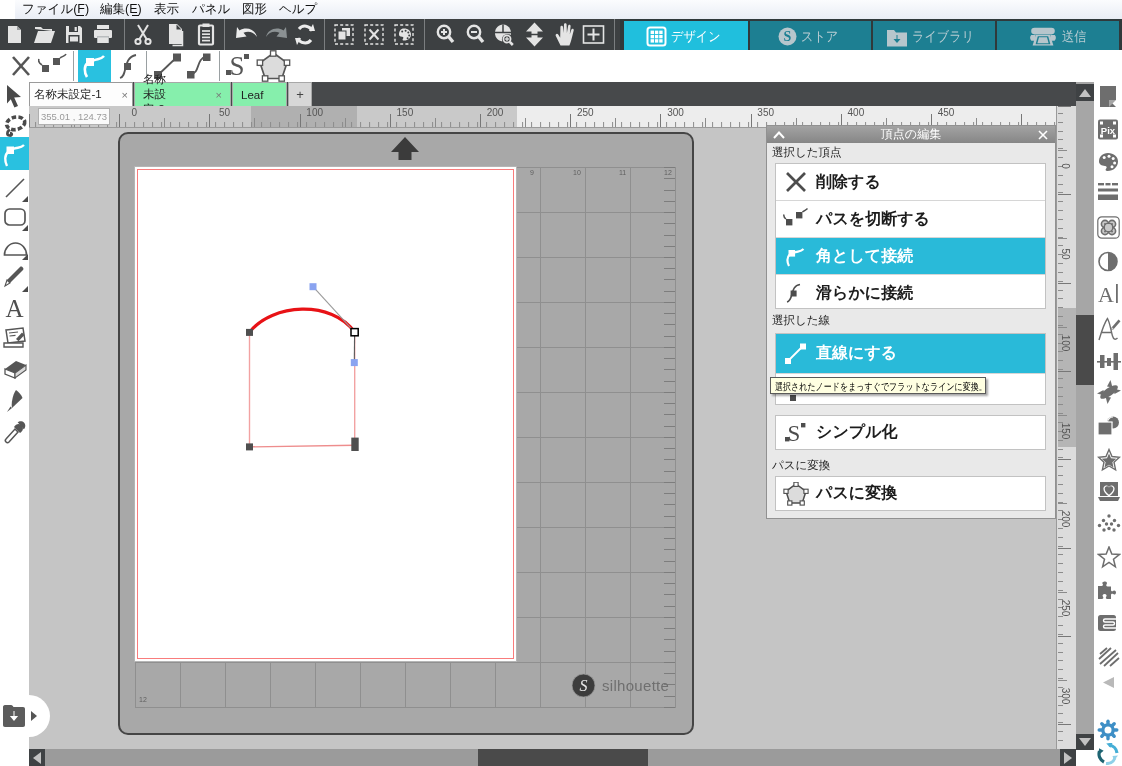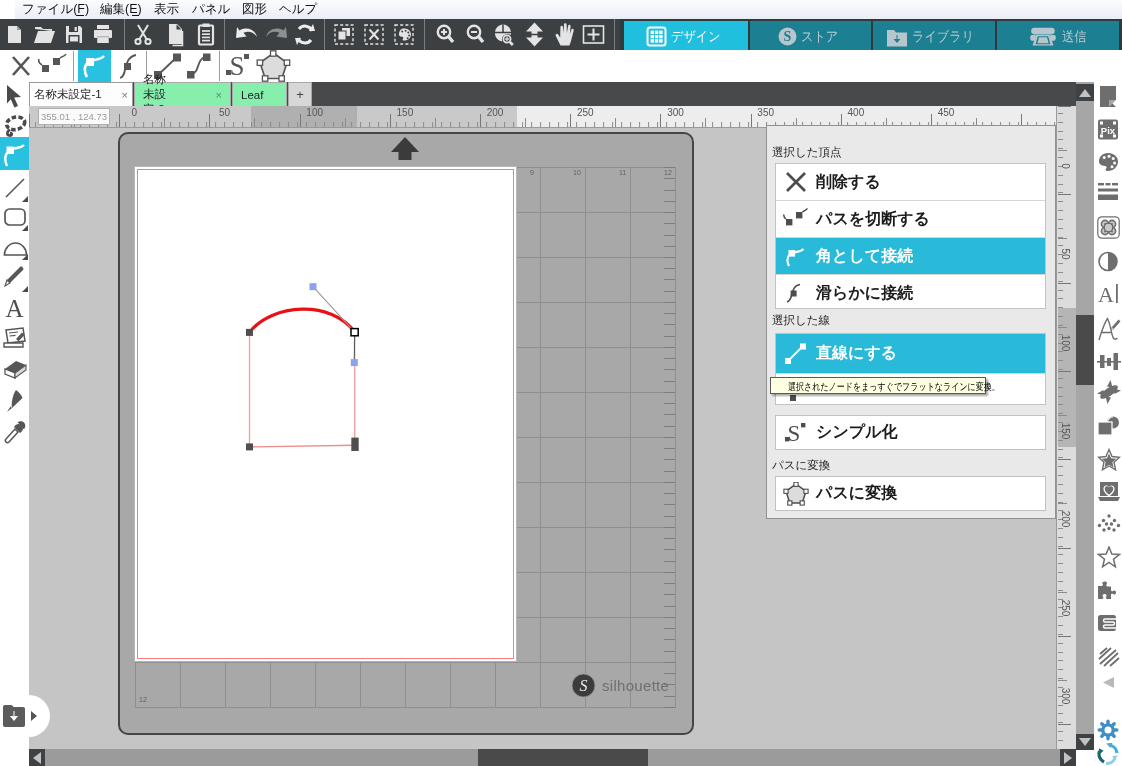--- a/index.html
+++ b/index.html
@@ -92,21 +92,21 @@
     background:linear-gradient(#a3a3a3,#868686);color:#fff;font-size:12px;
     text-align:center;line-height:17px;}
   .psec{position:absolute;left:5px;font-size:11.5px;color:#222;}
   .pbox{position:absolute;left:8px;width:271px;background:#fff;border:1px solid #c2c2c2;box-sizing:border-box;}
   .prow{position:relative;height:36px;border-bottom:1px solid #d6d6d6;display:flex;align-items:center;}
   .prow:last-child{border-bottom:none;}
   .prow .picon{width:26px;height:24px;margin-left:7px;flex:none;}
   .prow .plbl{font-size:16px;font-weight:bold;color:#1c1c1c;margin-left:7px;}
   .prow.cyan{background:#29bad9;}
   .prow.cyan .plbl{color:#fff;}
-  #tooltip{position:absolute;left:3px;top:251px;width:216px;height:17px;background:#ffffe1;padding-left:17px;box-sizing:border-box;
+  #tooltip{position:absolute;left:3px;top:251px;width:216px;height:17px;background:#ffffe1;padding-left:4px;box-sizing:border-box;
     border:1px solid #5a5a5a;box-shadow:2px 2px 2px rgba(0,0,0,.35);
     font-size:10px;color:#000;line-height:17px;white-space:nowrap;z-index:5;}
   #tooltip span{display:inline-block;transform:scaleX(.8);transform-origin:0 50%;}
 
   
   #vscroll{left:1076px;top:82px;width:18px;height:668px;background:#a6a6a6;}
   .sbtn{position:absolute;background:#3f4244;display:flex;align-items:center;justify-content:center;}
   #vthumb{position:absolute;left:0;top:233px;width:18px;height:70px;background:#4a4a4a;}
   #hscroll{left:29px;top:749px;width:1047px;height:17px;background:#9b9b9b;}
   #hthumb{position:absolute;left:449px;top:0;width:170px;height:17px;background:#4a4a4a;}
@@ -512,20 +512,32 @@
     <rect x="246" y="328.9" width="7" height="7" fill="#4f4f4f"></rect>
     <rect x="246" y="443.4" width="7" height="7" fill="#4f4f4f"></rect>
     <rect x="351.3" y="437.6" width="7.4" height="13.4" fill="#4f4f4f"></rect>
     <rect x="351" y="328.6" width="7.2" height="7.2" fill="#fff" stroke="#000" stroke-width="1.5"></rect>
     <rect x="309.5" y="283.2" width="7" height="7" fill="#8aa3f0"></rect>
     <rect x="350.8" y="359.1" width="7" height="7" fill="#8aa3f0"></rect>
   </svg>
 </div>
 
 <div id="panel" class="abs">
+  <div id="panel-title">
+    <svg class="abs" style="left:6px;top:5px" width="12" height="8" viewBox="0 0 12 8">
+          <path d="M1 7 L6 1.5 L11 7" stroke="#fff" stroke-width="2" fill="none"></path>
+        </svg>
+    <span>頂点の編集</span>
+    <svg class="abs" style="right:7px;top:4px" width="10" height="10" viewBox="0 0 10 10">
+          <g stroke="#fff" stroke-width="1.6">
+            <path d="M1 1 L9 9"></path>
+            <path d="M9 1 L1 9"></path>
+          </g>
+        </svg>
+  </div>
   <div class="psec" style="top:19px">選択した頂点</div>
   <div class="pbox" style="top:37px;height:146px">
     <div class="prow">
       <svg class="picon" viewBox="0 0 26 24">
             <g stroke="#4d4d4d" stroke-width="2.6">
               <path d="M4 3 L22 21"></path>
               <path d="M22 3 L4 21"></path>
             </g>
           </svg>
       <span class="plbl">削除する</span>

